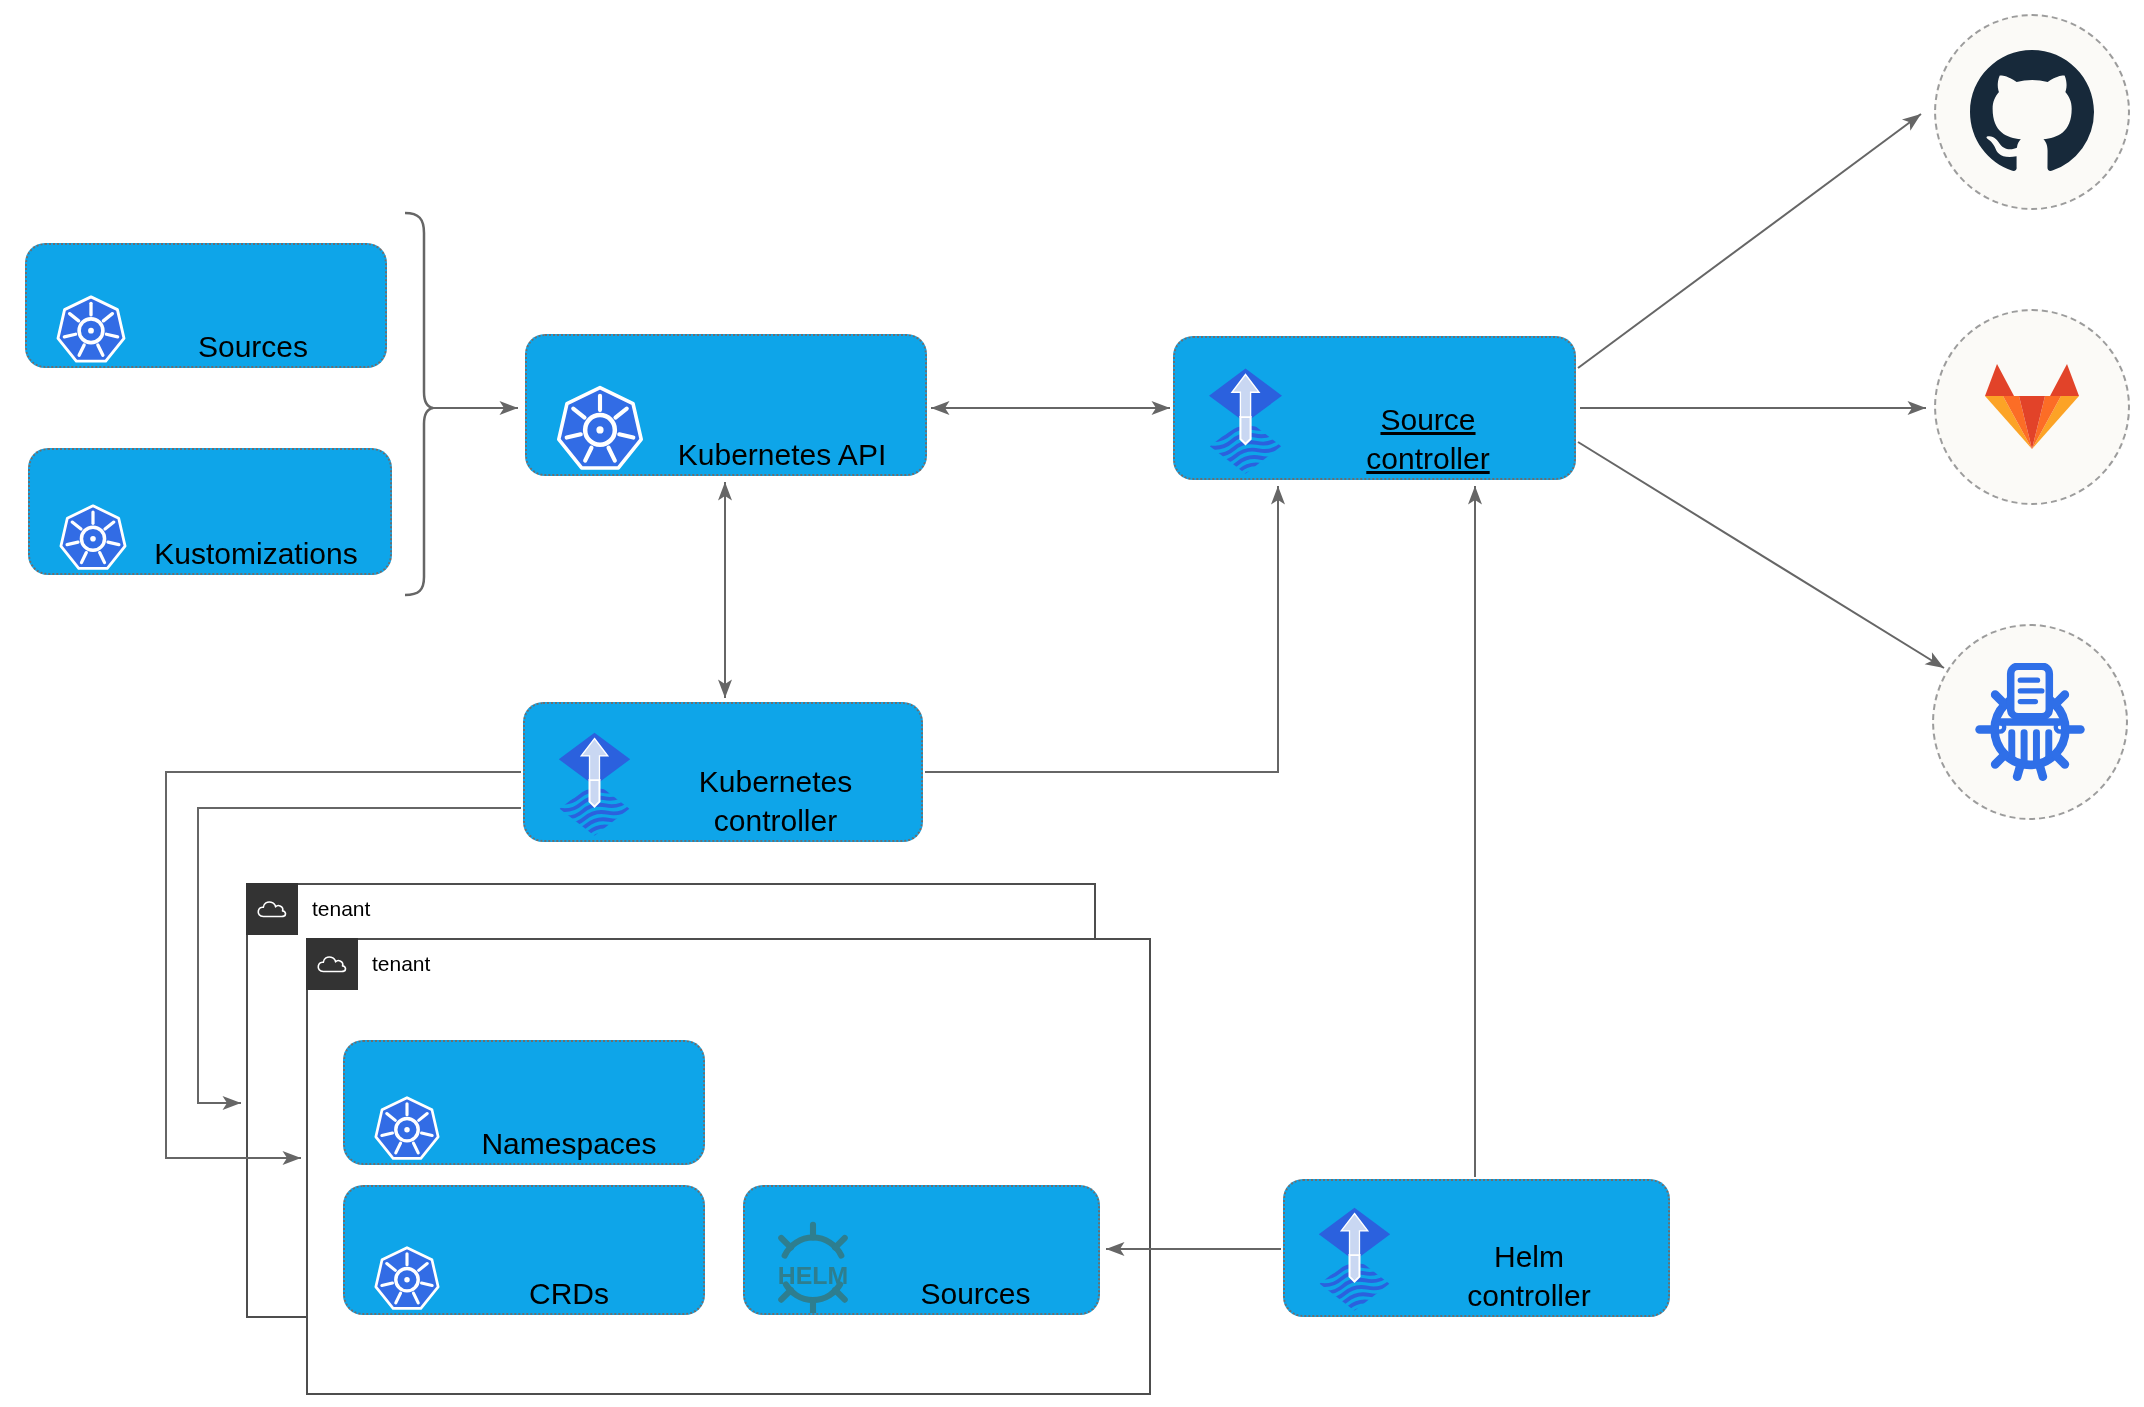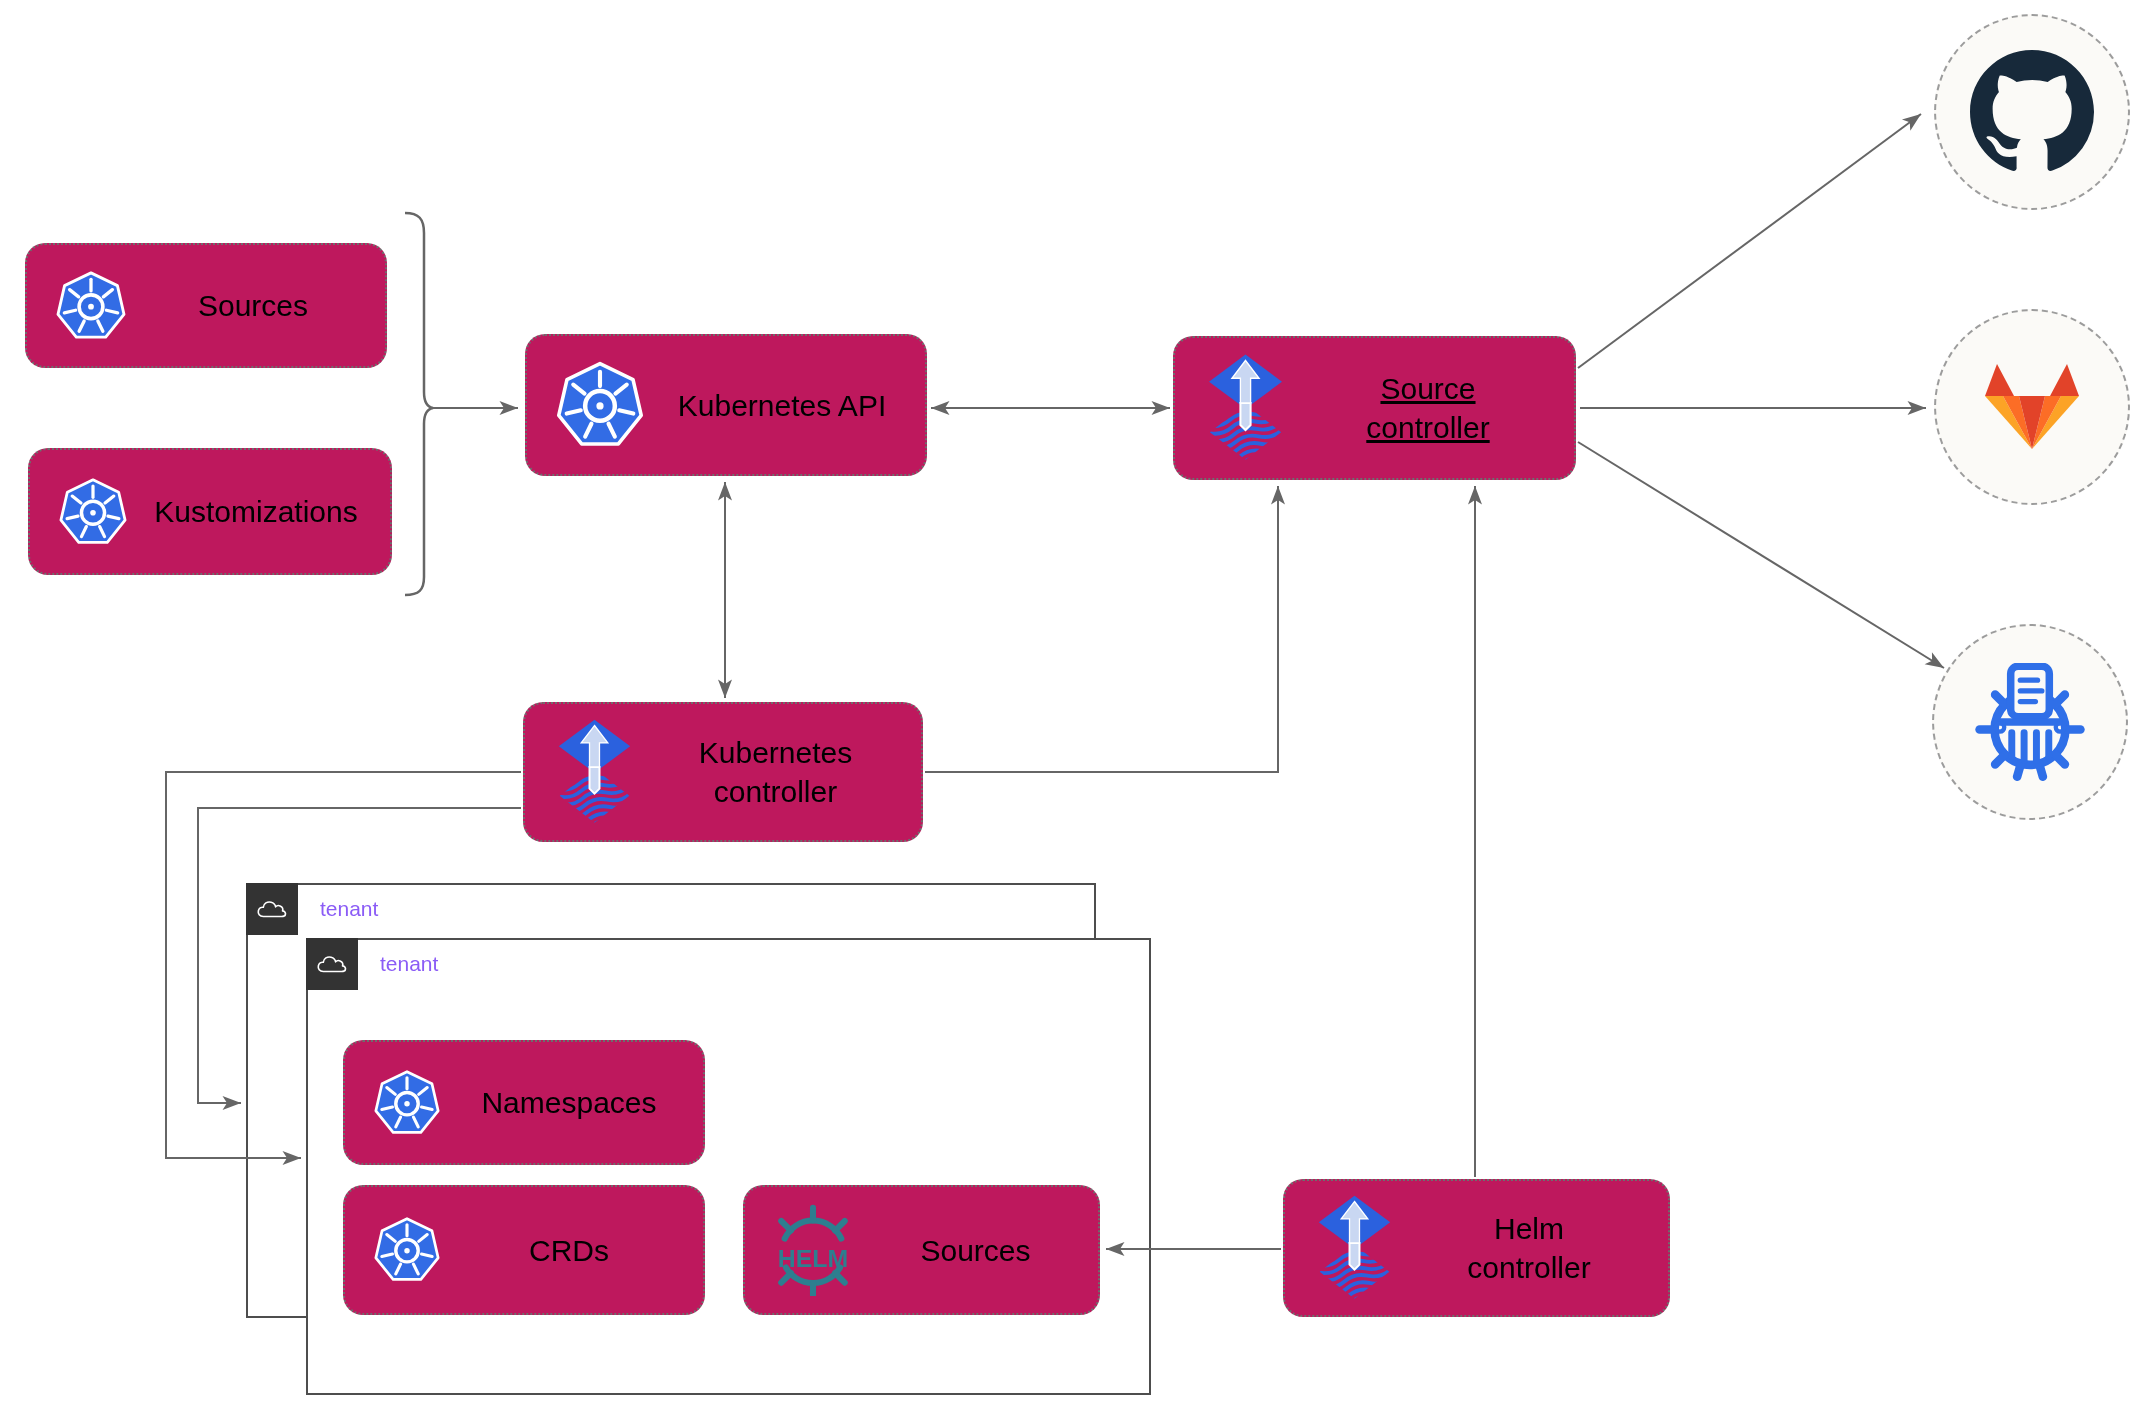--- a/index.html
+++ b/index.html
@@ -2,37 +2,37 @@
 <html><head>
 <meta charset="utf-8">
 <style>
   html,body{margin:0;padding:0;background:#ffffff;}
   .canvas{
     position:relative;width:2144px;height:1407px;background:#ffffff;
     font-family:"Liberation Sans",sans-serif;overflow:hidden;
   }
   
   .node{
-    position:absolute;background:#be185d;border:2px dotted #6e6e6e;
-    border-radius:20px;display:flex;align-items:center;z-index:3;box-sizing:border-box;
+    position:absolute;background:#0ea5e9;border:2px dotted #6e6e6e;
+    border-radius:20px;display:flex;align-items:flex-end;z-index:3;box-sizing:border-box;
   }
   .node-label{
     flex:1;text-align:center;font-size:30px;color:#000;
     white-space:pre-line;line-height:1.3;padding:0 12px 0 6px;
   }
   .icon{flex:0 0 auto;margin-left:28px;}
   
   .tenant{position:absolute;background:#ffffff;border:2px solid #4d4d4d;box-sizing:border-box;}
   .tenant-tab{
     position:absolute;left:-2px;top:-2px;width:52px;height:52px;background:#333333;
     display:flex;align-items:center;justify-content:center;
   }
   .tenant-label{
-    position:absolute;left:72px;top:-2px;height:52px;display:flex;align-items:center;
-    font-size:21px;color:#8b5cf6;
+    position:absolute;left:64px;top:-2px;height:52px;display:flex;align-items:center;
+    font-size:21px;color:#000000;
   }
   
   .repo{
     position:absolute;width:196px;height:196px;border-radius:50%;
     border:2.5px dashed #9c9c9c;background:#fbfaf7;box-sizing:border-box;
     display:flex;align-items:center;justify-content:center;z-index:3;
   }
   .wires{position:absolute;left:0;top:0;z-index:40;pointer-events:none;}
   .defs-store{position:absolute;width:0;height:0;overflow:hidden;}
 </style>

